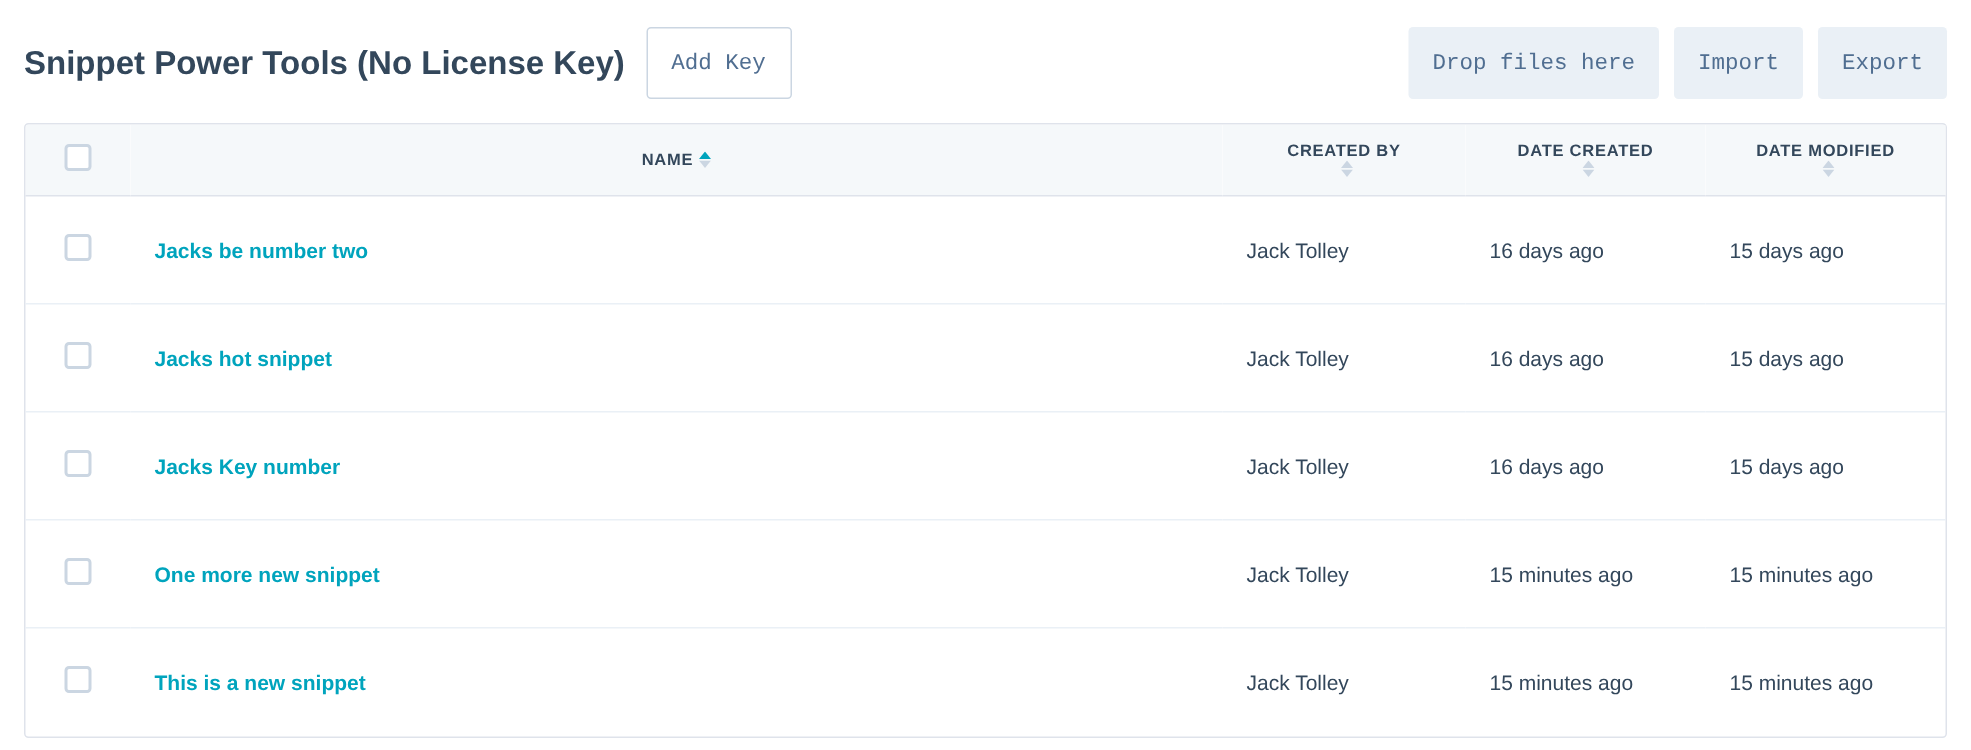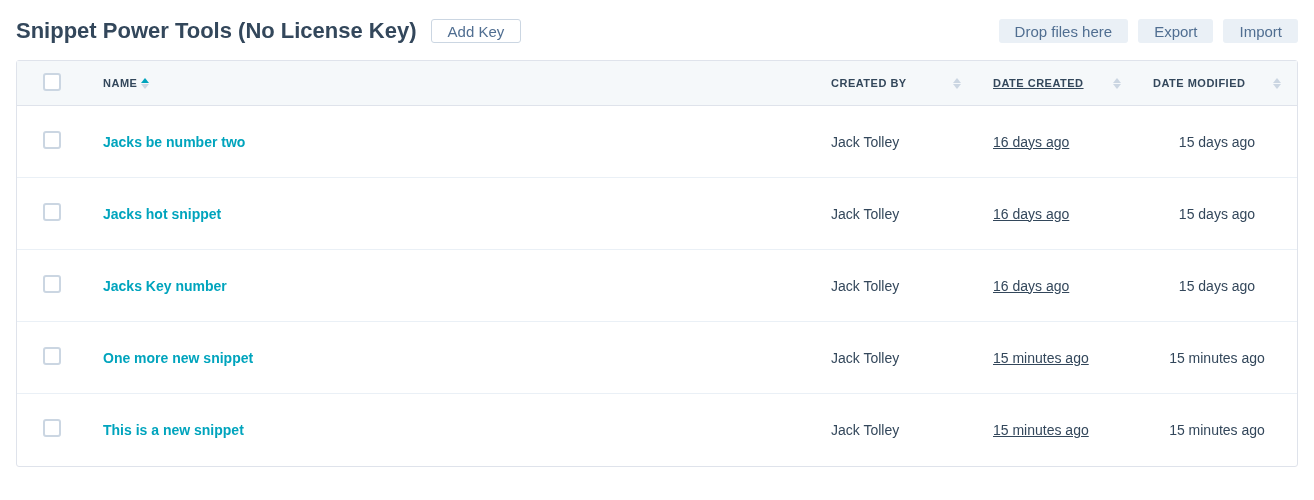--- a/index.html
+++ b/index.html
@@ -23,27 +23,27 @@
   }
   h1.page-title {
     font-size: 22px;
     font-weight: 700;
     color: #33475b;
   }
   .btn {
     display: inline-flex;
     align-items: center;
     justify-content: center;
-    height: 24px;
+    height: 48px;
     padding: 0 16px;
     font-size: 15px;
     border-radius: 3px;
     cursor: pointer;
     border: none;
-    font-family: Liberation Sans, sans-serif;
+    font-family: Liberation Mono, monospace;
   }
   .btn-outline {
     background: #fff;
     border: 1px solid #cbd6e2;
     color: #506e91;
   }
   .btn-grey {
     background: #eaf0f6;
     color: #506e91;
   }
@@ -79,25 +79,23 @@
   th.col-check, td.col-check {
     width: 70px;
     text-align: center;
   }
   th.col-name { width: auto; }
   th.col-created-by, td.col-created-by {
     width: 162px;
   }
   th.col-date-created, td.col-date-created {
     width: 160px;
-    text-decoration: underline;
   }
   th.col-date-modified, td.col-date-modified {
     width: 160px;
-    text-align: center;
   }
   td {
     padding: 0 16px;
     height: 72px;
     border-bottom: 1px solid #eaf0f6;
     font-size: 14px;
     color: #33475b;
     vertical-align: middle;
   }
   tbody tr:last-child td {
@@ -128,35 +126,36 @@
   .sort-icons svg {
     width: 8px;
     height: 5px;
   }
   .sort-up { fill: #cbd6e2; }
   .sort-down { fill: #cbd6e2; }
   .sort-active { fill: #00a4bd; }
   .th-flex {
     display: flex;
     align-items: center;
-  }
-  .th-flex.right { justify-content: space-between; }
+    justify-content: center;
+  }
+  .th-flex.right { justify-content: space-between; flex-direction: column; }
 </style>
 </head>
 <body>
 
 <div class="header-row">
   <div class="title-group">
     <h1 class="page-title">Snippet Power Tools (No License Key)</h1>
     <button class="btn btn-outline">Add Key</button>
   </div>
   <div class="action-group">
     <button class="btn btn-grey drop-zone">Drop files here</button>
+    <button class="btn btn-grey">Import</button>
     <button class="btn btn-grey">Export</button>
-    <button class="btn btn-grey">Import</button>
   </div>
 </div>
 
 <div class="table-wrap">
   <table>
     <thead>
       <tr>
         <th class="col-check">
           <span class="checkbox"></span>
         </th>

